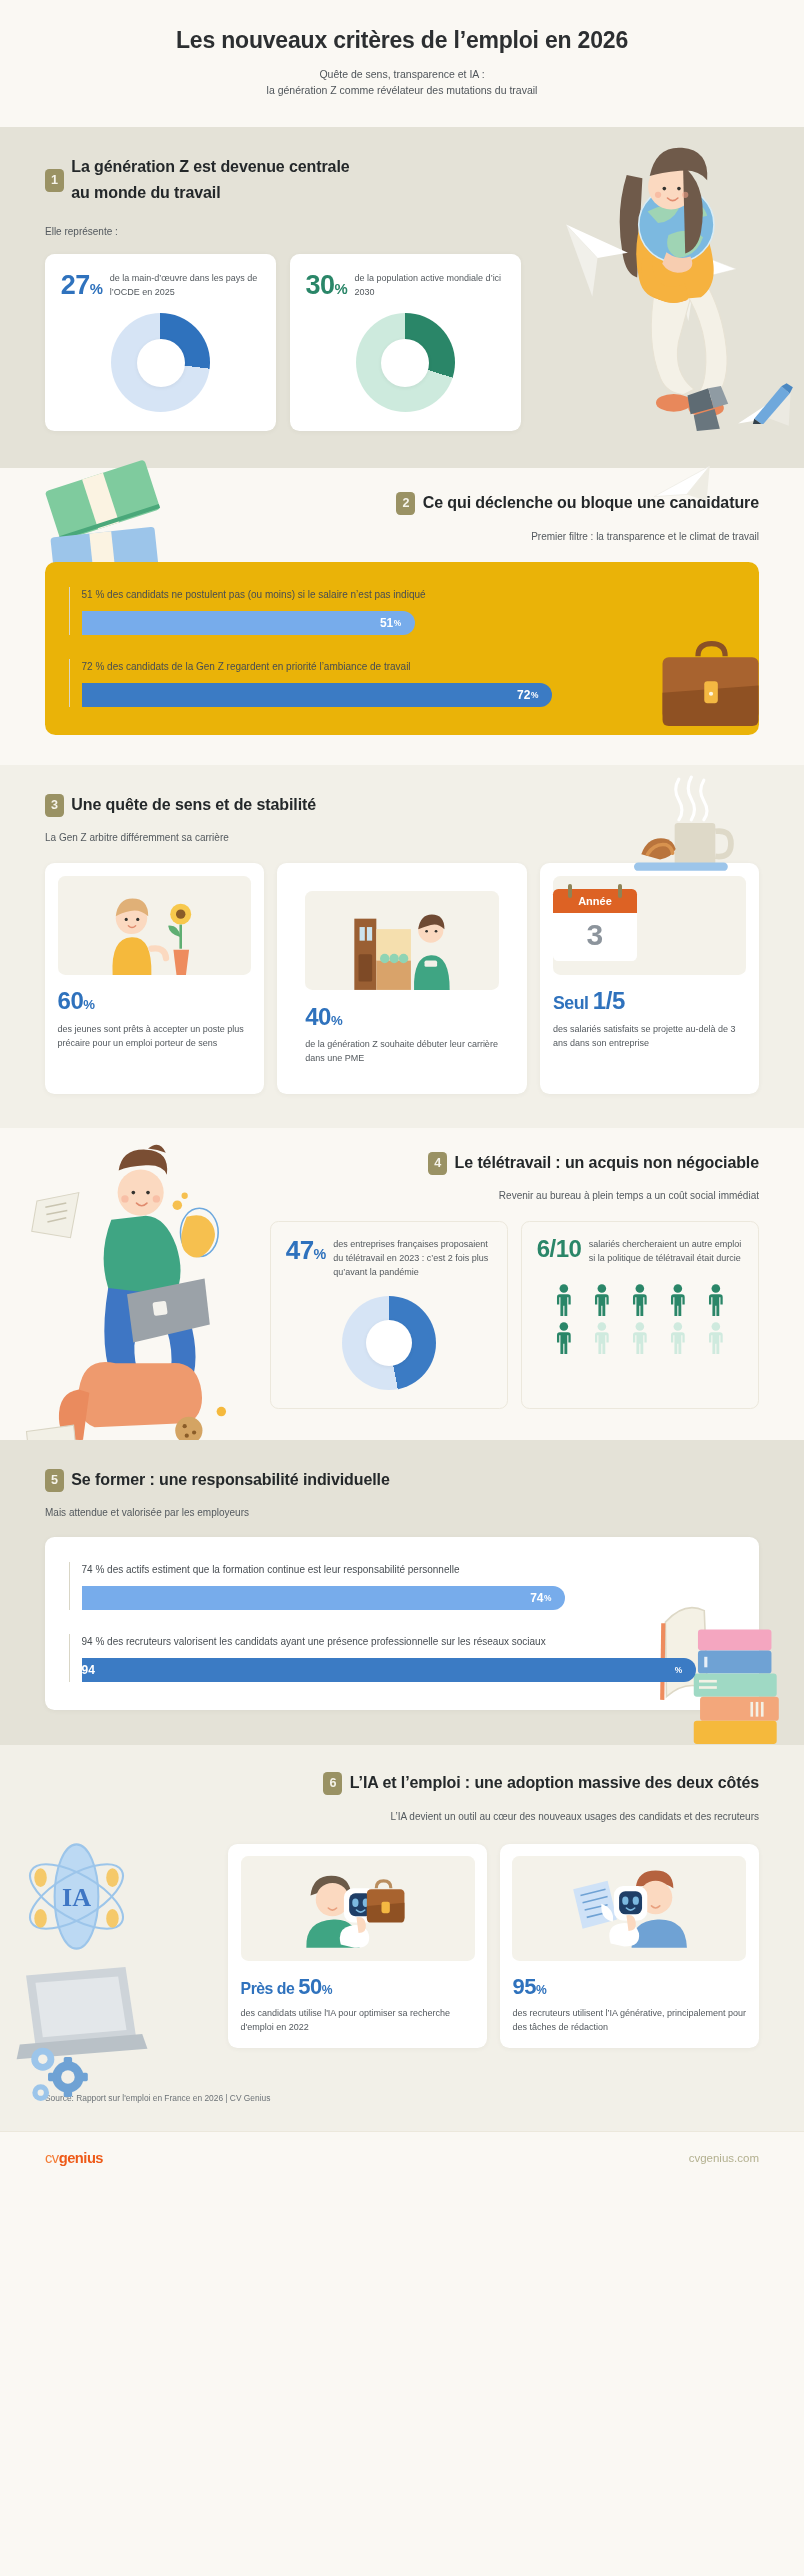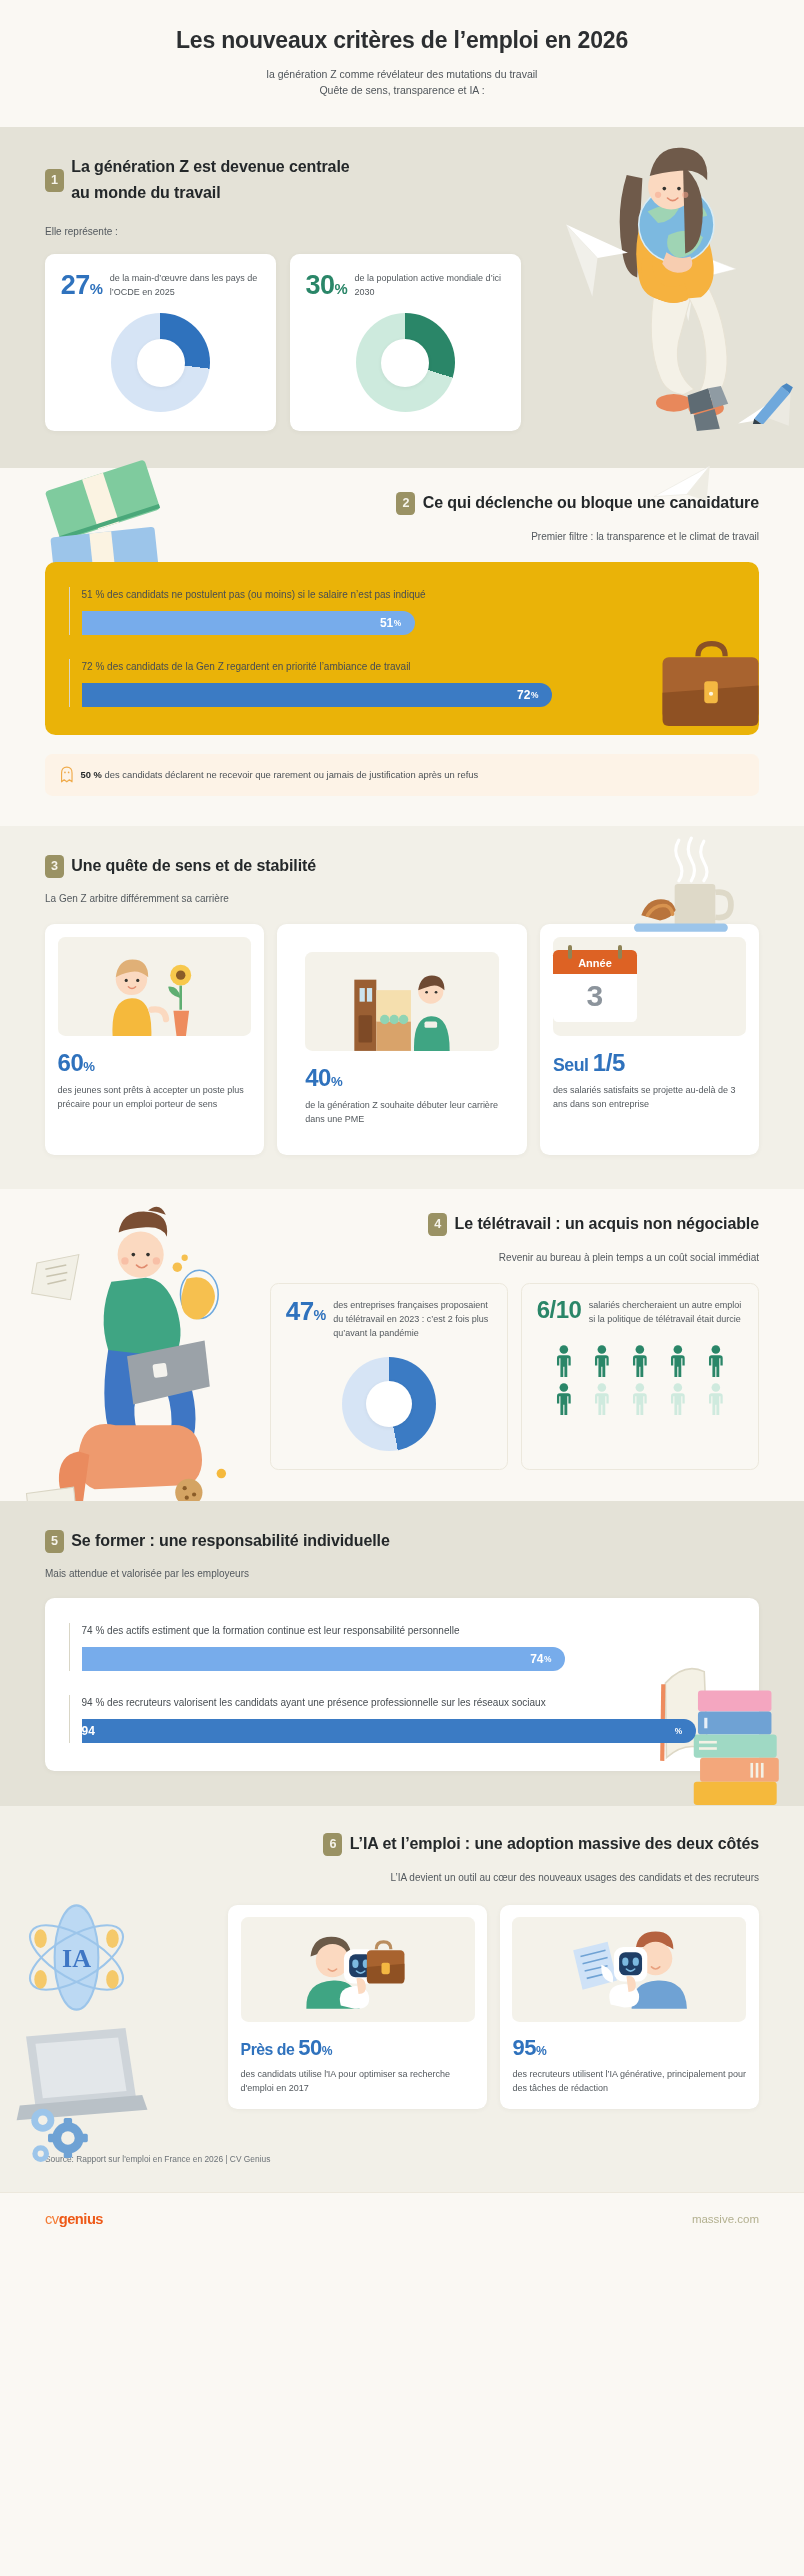--- a/index.html
+++ b/index.html
@@ -152,22 +152,22 @@
   .deco { position: absolute; pointer-events: none; }
 </style>
 </head>
 <body>
 
 <div class="page">
 
   <div class="header band band-cream">
     <h1>Les nouveaux critères de l’emploi en 2026</h1>
     <div class="sub">
+      <div>Quête de sens, transparence et IA :</div>
       <div>la génération Z comme révélateur des mutations du travail</div>
-      <div>Quête de sens, transparence et IA :</div>
     </div>
   </div>
 
   <div class="band band-beige" style="padding:30px 45px 37px;">
 
     <svg class="deco" style="right:31px; top:-15.7px;" width="209" height="335" viewBox="0 0 400 640">
       <path d="M200 250 L330 300 L250 320 Z" fill="#fff" stroke="#e4e2d7"></path>
       <path d="M200 250 L250 320 L238 400 Z" fill="#f3f2ec"></path>
 
       <path d="M120 120 q-22 70 -8 150 q6 40 28 46 l10 -190z" fill="#6f5a4a"></path>
@@ -329,31 +329,20 @@
         <div class="bar-label">72 % des candidats de la Gen Z regardent en priorité l’ambiance de travail</div>
         <div class="bar-track">
           <div class="bar-fill" style="width:72%; background:#3b7bc4;">
             <span>72</span>
               <span class="sm">%</span>
           </div>
         </div>
       </div>
     </div>
 
-    <div class="note" style="margin-top:19px;">
-      <svg width="13.6" height="17" viewBox="0 0 26 32">
-        <path d="M13 2 q10 0 10 11 v17 l-5 -4 l-5 4 l-5 -4 l-5 4 v-17 q0 -11 10 -11z" fill="none" stroke="#f0ab4b" stroke-width="2.2" stroke-linejoin="round"></path>
-        <circle cx="9.5" cy="12" r="1.6" fill="#f0ab4b"></circle>
-        <circle cx="16.5" cy="12" r="1.6" fill="#f0ab4b"></circle>
-      </svg>
-      <div>
-        <b>50 %</b>
-        <span>des candidats déclarent ne recevoir que rarement ou jamais de justification après un refus</span>
-      </div>
-    </div>
   </div>
 
   <div class="band band-light" style="padding:29px 45px 34px; position:relative;">
 
     <svg class="deco" style="right:58px; top:10.5px;" width="126" height="99" viewBox="0 0 240 190">
       <path d="M112 8 q-12 20 0 40 q12 20 0 38" fill="none" stroke="#fff" stroke-width="6" stroke-linecap="round"></path>
       <path d="M136 4 q-12 22 0 42 q12 20 0 40" fill="none" stroke="#fff" stroke-width="6" stroke-linecap="round"></path>
       <path d="M160 10 q-12 20 0 40 q12 20 0 36" fill="none" stroke="#fff" stroke-width="6" stroke-linecap="round"></path>
       <rect x="104" y="92" width="78" height="84" rx="6" fill="#ded9c8"></rect>
       <path d="M182 108 q30 -4 30 24 q0 28 -30 24" fill="none" stroke="#ded9c8" stroke-width="11"></path>
@@ -659,21 +648,21 @@
             <path d="M112 92 q16 -4 18 14 q2 16 -14 16z" fill="#fbd9c0"></path>
             <path d="M150 36 q0 -14 14 -14 q14 0 14 14" fill="none" stroke="#b98d5e" stroke-width="6"></path>
             <rect x="132" y="38" width="72" height="62" rx="8" fill="#a8632f"></rect>
             <path d="M132 70 L204 64 L204 94 q0 8 -8 8 l-56 0 q-8 0 -8 -8 Z" fill="#8f5123"></path>
             <rect x="160" y="62" width="16" height="22" rx="4" fill="#f4b842"></rect>
           </svg>
         </div>
         <div class="bignum blue" style="font-size:22px; margin-top:15.7px;">
           <span style="font-size:.72em">Près de </span><span>50</span><span class="pct">%</span>
         </div>
-        <div class="statdesc" style="margin-top:9.4px;">des candidats utilise l'IA pour optimiser sa recherche d'emploi en 2017</div>
+        <div class="statdesc" style="margin-top:9.4px;">des candidats utilise l'IA pour optimiser sa recherche d'emploi en 2022</div>
       </div>
 
       <div class="card" style="flex:1; padding:12.6px;">
         <div class="inner-tile" style="height:105px; display:flex; align-items:center; justify-content:center;">
           <svg width="120" height="79" viewBox="0 0 230 150">
             <path d="M8 38 L74 22 L92 96 L26 114 Z" fill="#cfe2f7"></path>
             <path d="M22 50 l48 -12 M26 64 l48 -12 M30 78 l44 -10 M34 92 l40 -10" stroke="#6fa2d4" stroke-width="3"></path>
             <path d="M62 66 q26 10 22 34 q-24 -4 -22 -34z" fill="#fff"></path>
             <path d="M128 34 q4 -32 38 -32 q34 0 34 34 q-16 -12 -36 -8 q-20 4 -36 6z" fill="#b5623f"></path>
             <circle cx="166" cy="54" r="32" fill="#fbd9c0"></circle>
@@ -695,17 +684,17 @@
       </div>
     </div>
 
     <div class="source" style="margin-top:45px;">Source: Rapport sur l'emploi en France en 2026 | CV Genius</div>
   </div>
 
   <div class="footbar">
     <div class="logo">
       <span class="cv">cv</span><span class="genius">genius</span>
     </div>
-    <div class="site">massive.com</div>
+    <div class="site">cvgenius.com</div>
   </div>
 
 </div>
 
 
 </body></html>

